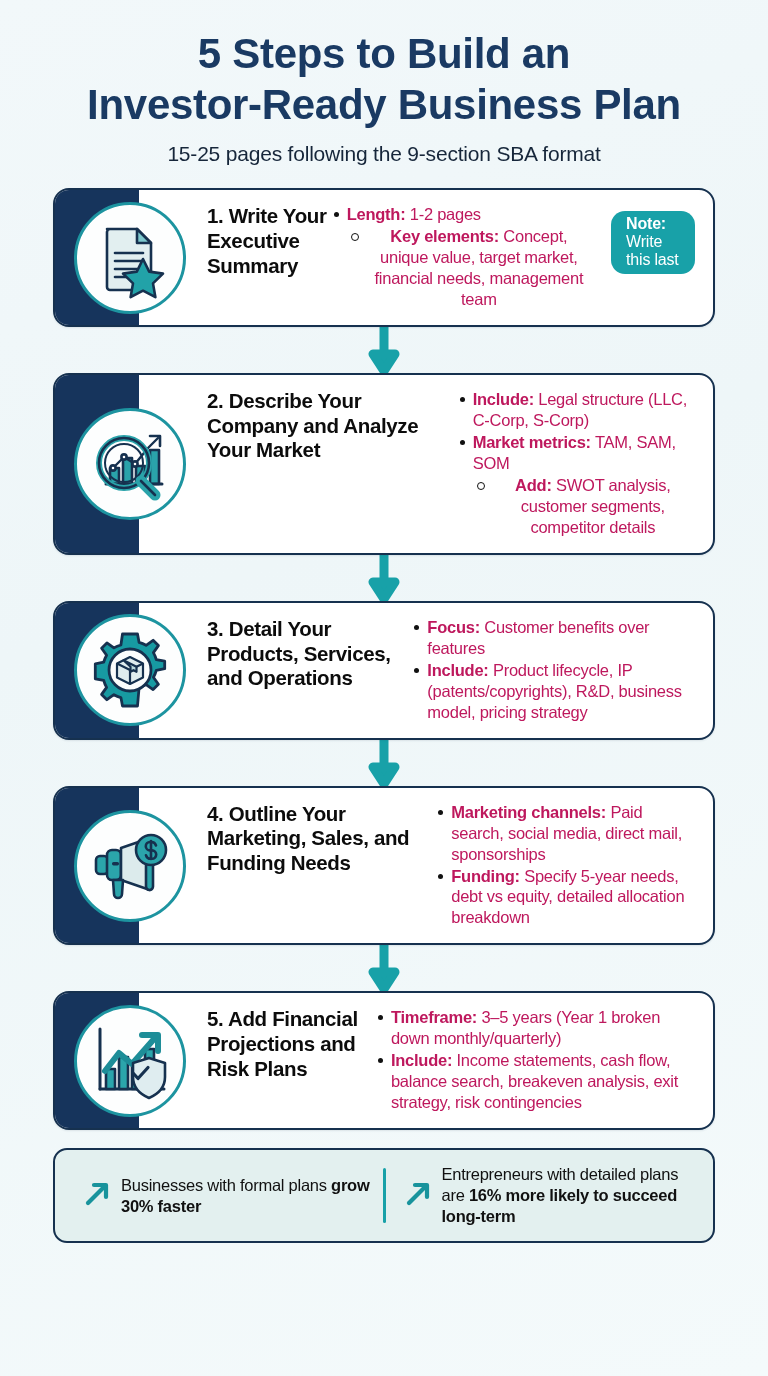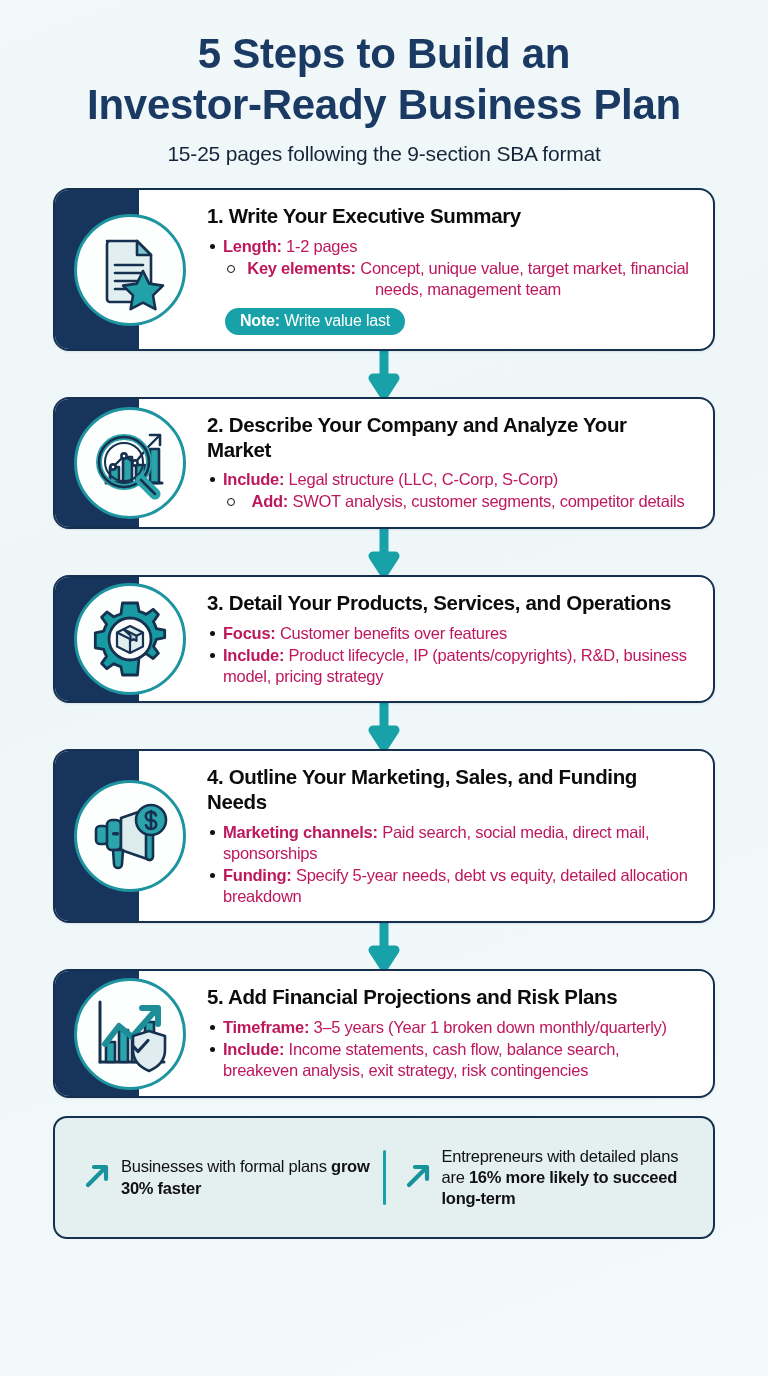--- a/index.html
+++ b/index.html
@@ -93,21 +93,21 @@
     align-items: center;
     justify-content: center;
   }
 
   .icon-circle svg { display: block; }
 
   .body-col {
     flex: 1 1 auto;
     padding: 14px 18px 14px 2px;
     display: flex;
-    flex-direction: column;
+    flex-direction: row;
     justify-content: center;
     z-index: 2;
   }
 
   .step-title {
     color: #0c0c0c;
     font-size: 20.5px;
     font-weight: bold;
     line-height: 1.2;
     letter-spacing: -0.35px;
@@ -181,21 +181,21 @@
   .connector svg { display: block; }
 
   
   .footer {
     margin: 18px 53px 0 53px;
     background: #e3f0ef;
     border: 2.5px solid #16314f;
     border-radius: 14px;
     display: flex;
     align-items: stretch;
-    padding: 28px 10px;
+    padding: 14px 10px;
   }
 
   .stat {
     flex: 1 1 50%;
     display: flex;
     align-items: center;
     gap: 10px;
     padding: 0 12px 0 18px;
   }
 
@@ -249,21 +249,21 @@
               <path d="M54 42 l6.2 12.6 13.8 2 -10 9.8 2.4 13.8 -12.4 -6.5 -12.4 6.5 2.4 -13.8 -10 -9.8 13.8 -2 z" fill="#22a2a8" stroke="#16314f" stroke-width="2.6" stroke-linejoin="round"></path>
             </svg>
           </div>
         </div>
         <div class="body-col">
           <div class="step-title">1. Write Your Executive Summary</div>
           <ul class="bullets">
             <li><span class="lbl">Length:</span> <span>1-2 pages</span></li>
             <li class="sub"><span class="lbl">Key elements:</span> <span>Concept, unique value, target market, financial needs, management team</span></li>
           </ul>
-          <div class="note-pill"><span class="lbl">Note:</span> <span>Write value last</span></div>
+          <div class="note-pill"><span class="lbl">Note:</span> <span>Write this last</span></div>
         </div>
       </div>
     </div>
 
     <div class="connector">
       <svg width="34" height="46" viewBox="0 0 34 46">
         <path d="M17 0 v28 M17 44 l-11 -17 h22 z" fill="#18a1a8" stroke="#18a1a8" stroke-width="9" stroke-linejoin="round"></path>
       </svg>
     </div>
 
@@ -290,20 +290,21 @@
               <circle cx="36" cy="41" r="19" fill="none" stroke="#16314f" stroke-width="2"></circle>
               <path d="M53 59 l14 14" stroke="#2aa3aa" stroke-width="11" stroke-linecap="round"></path>
               <path d="M53 59 l14 14" stroke="#16314f" stroke-width="2.6" stroke-linecap="round" fill="none"></path>
             </svg>
           </div>
         </div>
         <div class="body-col">
           <div class="step-title">2. Describe Your Company and Analyze Your Market</div>
           <ul class="bullets">
             <li><span class="lbl">Include:</span> <span>Legal structure (LLC, C-Corp, S-Corp)</span></li>
+            <li><span class="lbl">Market metrics:</span> <span>TAM, SAM, SOM</span></li>
             <li class="sub"><span class="lbl">Add:</span> <span>SWOT analysis, customer segments, competitor details</span></li>
           </ul>
         </div>
       </div>
     </div>
 
     <div class="connector">
       <svg width="34" height="46" viewBox="0 0 34 46">
         <path d="M17 0 v28 M17 44 l-11 -17 h22 z" fill="#18a1a8" stroke="#18a1a8" stroke-width="9" stroke-linejoin="round"></path>
       </svg>

